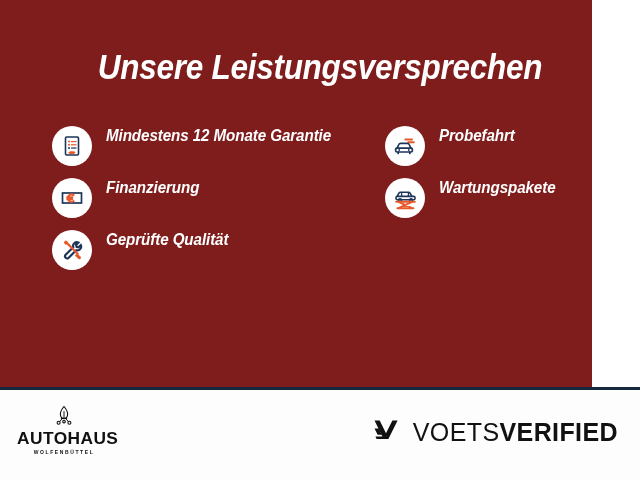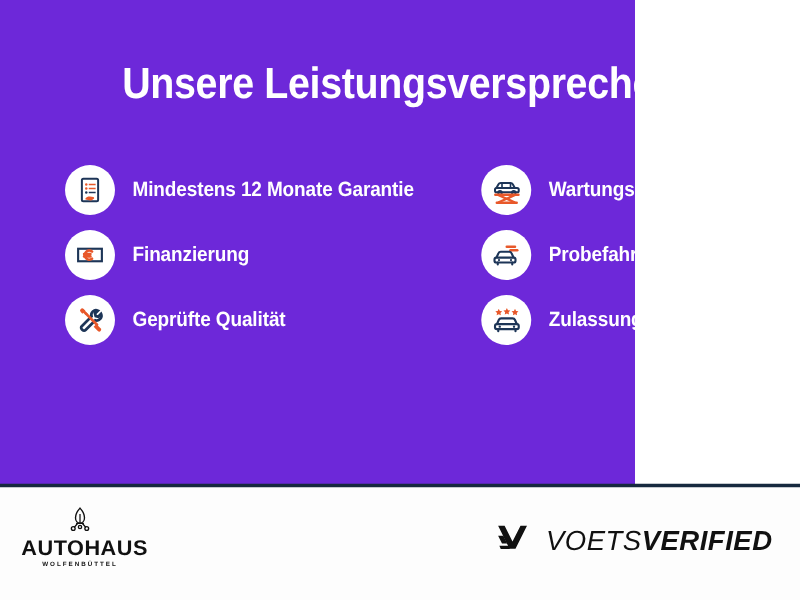--- a/index.html
+++ b/index.html
@@ -5,22 +5,23 @@
   html,body{margin:0;padding:0;}
   body{
     width:640px;height:480px;overflow:hidden;
     background:#ffffff;
     font-family:"Liberation Sans", sans-serif;
   }
   .stage{position:relative;width:640px;height:480px;}
 
   
   .hero{
-    position:absolute;left:0;top:0;width:508px;height:389px;
-    background:#6d28d9;
+    position:absolute;left:0;top:0;width:592px;height:389px;
+    background:#7f1d1d;
+    font-style:italic;
   }
   .hero-edge{
     position:absolute;left:0;top:387px;width:640px;height:3px;
     background:#16293f;
   }
 
   .headline{
     position:absolute;left:0;top:47px;width:640px;
     text-align:center;
     color:#ffffff;
@@ -33,21 +34,21 @@
   }
 
   
   .cols{position:absolute;left:0;top:126px;width:640px;height:250px;}
   .col{position:absolute;top:0;}
   .col-left{left:52px;}
   .col-right{left:385px;}
 
   .item{
     position:relative;height:52px;
-    display:flex;align-items:center;gap:14px;
+    display:flex;gap:14px;
   }
   .badge{
     flex:0 0 auto;
     width:40px;height:40px;border-radius:50%;
     background:#ffffff;
     display:flex;align-items:center;justify-content:center;
   }
   .badge svg{display:block;}
   .item-label{
     color:#ffffff;
@@ -84,22 +85,22 @@
     margin-top:3px;
     line-height:1;
   }
 
   .brand-right{
     position:absolute;right:22px;top:26px;
     display:flex;align-items:center;gap:11px;
   }
   .voets-mark{flex:0 0 auto;}
   .voets-text{
-    font-size:22px;line-height:1;color:#111111;
-    letter-spacing:0.4px;white-space:nowrap;font-style:italic;
+    font-size:25px;line-height:1;color:#111111;
+    letter-spacing:0.4px;white-space:nowrap;
   }
   .voets-thin{font-weight:normal;}
   .voets-bold{font-weight:bold;}
 </style>
 </head>
 <body>
 
 <div class="stage">
 
   <div class="hero">
@@ -155,74 +156,57 @@
             </svg>
           </span>
           <span class="item-label">Geprüfte Qualität</span>
         </div>
 
 
 
       </div>
 
       <div class="col col-right">
+
+        <div class="item">
+          <span class="badge">
+            <svg width="27" height="27" viewBox="0 0 27 27">
+              <g stroke="#e8582a" stroke-width="2" stroke-linecap="round">
+                <path d="M13.4 6.4h6.6"></path>
+                <path d="M16.4 9.2h5.4"></path>
+              </g>
+              <path d="M5 15.4l1.8-3.9c.3-.7 1-1.1 1.8-1.1h6.8c.8 0 1.5.4 1.8 1.1l1.8 3.9" fill="none" stroke="#1d3557" stroke-width="1.7" stroke-linejoin="round"></path>
+              <rect x="3.6" y="15.1" width="16.8" height="3.9" rx="1.5" fill="none" stroke="#1d3557" stroke-width="1.7"></rect>
+              <path d="M6.2 19v1.5M17.8 19v1.5" stroke="#1d3557" stroke-width="1.7" stroke-linecap="round"></path>
+              <circle cx="7.2" cy="17" r="0.9" fill="#1d3557"></circle>
+              <circle cx="16.8" cy="17" r="0.9" fill="#1d3557"></circle>
+            </svg>
+          </span>
+          <span class="item-label">Probefahrt</span>
+        </div>
 
         <div class="item">
           <span class="badge">
             <svg width="27" height="27" viewBox="0 0 27 27">
               <path d="M5 11.6l1.9-3.4c.3-.6.9-.9 1.6-.9h8c.7 0 1.3.3 1.6.9l1.9 3.4" fill="none" stroke="#1d3557" stroke-width="1.6" stroke-linejoin="round"></path>
               <rect x="4" y="11.4" width="19" height="3.4" rx="1.3" fill="none" stroke="#1d3557" stroke-width="1.6"></rect>
               <path d="M9.6 7.5v3.9M16.4 7.5v3.9" stroke="#1d3557" stroke-width="1.3"></path>
               <circle cx="8" cy="15.1" r="1.5" fill="none" stroke="#1d3557" stroke-width="1.4"></circle>
               <circle cx="19" cy="15.1" r="1.5" fill="none" stroke="#1d3557" stroke-width="1.4"></circle>
               <g stroke="#e8582a" stroke-width="1.9" stroke-linecap="round">
                 <path d="M4.2 16.8h18.6"></path>
                 <path d="M7 17.2l12.6 5.6M19.6 17.2L7 22.8"></path>
                 <path d="M5.4 23.2h16"></path>
               </g>
             </svg>
           </span>
           <span class="item-label">Wartungspakete</span>
         </div>
 
-        <div class="item">
-          <span class="badge">
-            <svg width="27" height="27" viewBox="0 0 27 27">
-              <g stroke="#e8582a" stroke-width="2" stroke-linecap="round">
-                <path d="M13.4 6.4h6.6"></path>
-                <path d="M16.4 9.2h5.4"></path>
-              </g>
-              <path d="M5 15.4l1.8-3.9c.3-.7 1-1.1 1.8-1.1h6.8c.8 0 1.5.4 1.8 1.1l1.8 3.9" fill="none" stroke="#1d3557" stroke-width="1.7" stroke-linejoin="round"></path>
-              <rect x="3.6" y="15.1" width="16.8" height="3.9" rx="1.5" fill="none" stroke="#1d3557" stroke-width="1.7"></rect>
-              <path d="M6.2 19v1.5M17.8 19v1.5" stroke="#1d3557" stroke-width="1.7" stroke-linecap="round"></path>
-              <circle cx="7.2" cy="17" r="0.9" fill="#1d3557"></circle>
-              <circle cx="16.8" cy="17" r="0.9" fill="#1d3557"></circle>
-            </svg>
-          </span>
-          <span class="item-label">Probefahrt</span>
-        </div>
-
-
-        <div class="item">
-          <span class="badge">
-            <svg width="27" height="27" viewBox="0 0 27 27">
-              <g fill="#e8582a">
-                <path d="M7 4l.85 1.72 1.9.28-1.38 1.34.33 1.9L7 8.34l-1.7.9.33-1.9L4.25 6l1.9-.28z"></path>
-                <path d="M13.5 3.4l.85 1.72 1.9.28-1.38 1.34.33 1.9-1.7-.9-1.7.9.33-1.9-1.38-1.34 1.9-.28z"></path>
-                <path d="M20 4l.85 1.72 1.9.28-1.38 1.34.33 1.9-1.7-.9-1.7.9.33-1.9L17.25 6l1.9-.28z"></path>
-              </g>
-              <path d="M5.4 16.6l1.7-3.8c.3-.7 1-1.1 1.8-1.1h9.2c.8 0 1.5.4 1.8 1.1l1.7 3.8" fill="none" stroke="#1d3557" stroke-width="1.7" stroke-linejoin="round"></path>
-              <rect x="4" y="16.3" width="19" height="4" rx="1.5" fill="none" stroke="#1d3557" stroke-width="1.7"></rect>
-              <path d="M6.6 20.3v1.6M20.4 20.3v1.6" stroke="#1d3557" stroke-width="1.7" stroke-linecap="round"></path>
-              <circle cx="7.8" cy="18.3" r="0.95" fill="#1d3557"></circle>
-              <circle cx="19.2" cy="18.3" r="0.95" fill="#1d3557"></circle>
-            </svg>
-          </span>
-          <span class="item-label">Zulassungsservice</span>
-        </div>
+
 
       </div>
     </div>
 
     <div class="hero-edge"></div>
   </div>
 
   <div class="footer">
 
     <div class="brand-left">

